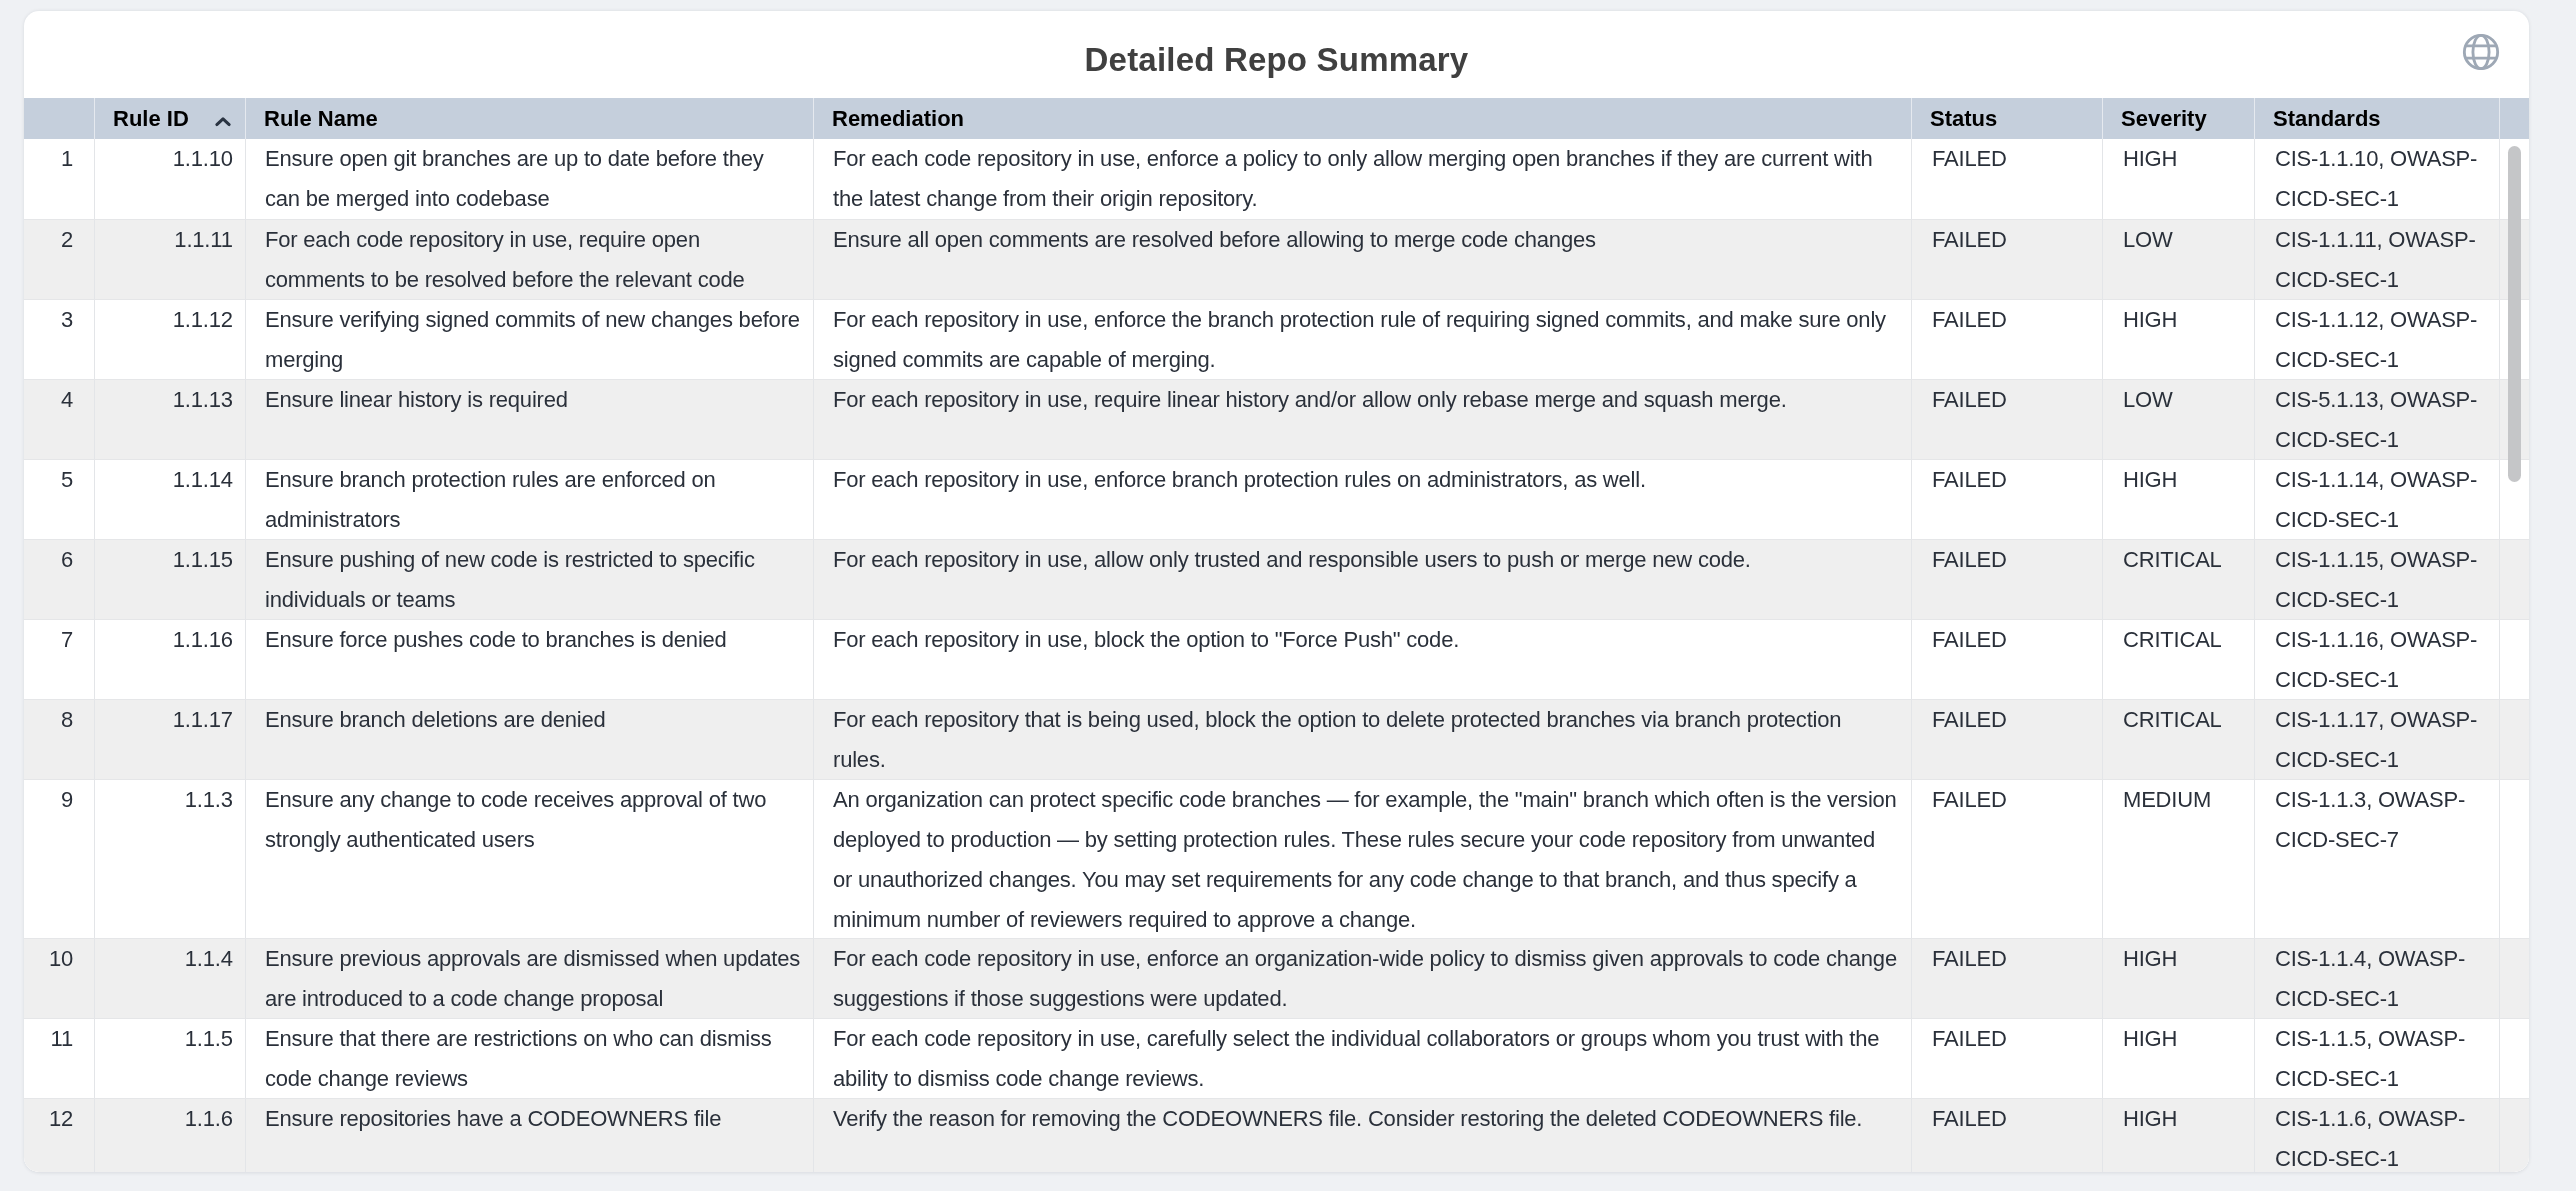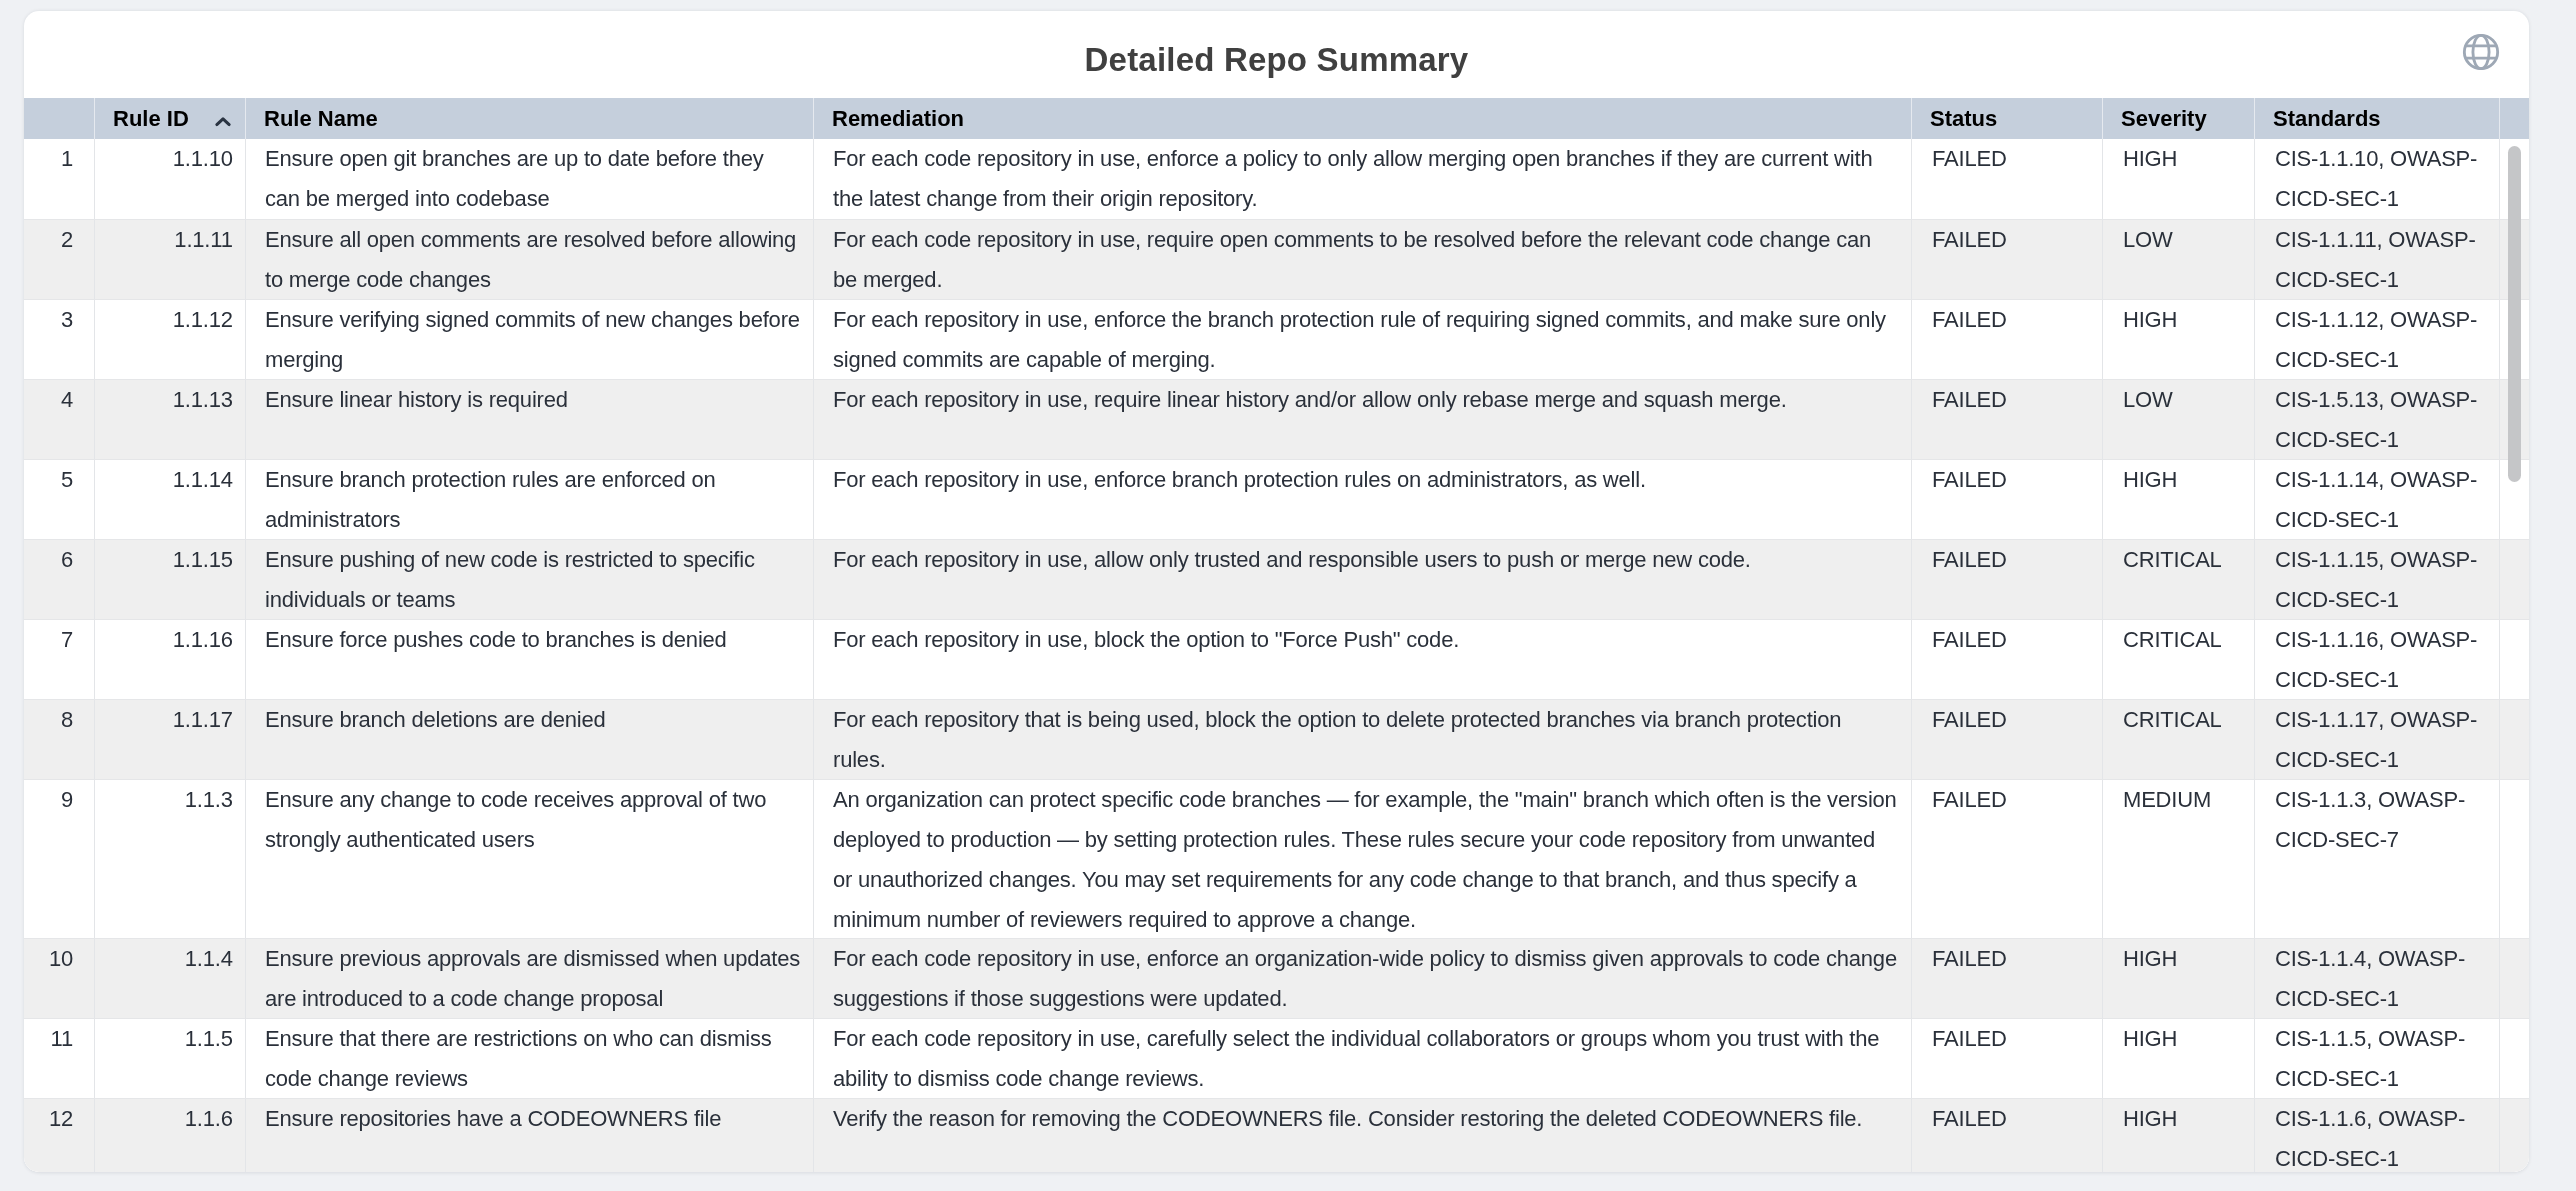--- a/index.html
+++ b/index.html
@@ -127,43 +127,43 @@
           <div class="td c-rule_id">1.1.10</div>
           <div class="td c-rule_name">Ensure open git branches are up to date before they can be merged into codebase</div>
           <div class="td c-remediation">For each code repository in use, enforce a policy to only allow merging open branches if they are current with the latest change from their origin repository.</div>
           <div class="td c-status">FAILED</div>
           <div class="td c-severity">HIGH</div>
           <div class="td c-standards">CIS-1.1.10, OWASP-CICD-SEC-1</div>
         </div>
         <div class="tr odd">
           <div class="td c-index">2</div>
           <div class="td c-rule_id">1.1.11</div>
+          <div class="td c-remediation">For each code repository in use, require open comments to be resolved before the relevant code change can be merged.</div>
           <div class="td c-rule_name">Ensure all open comments are resolved before allowing to merge code changes</div>
-          <div class="td c-remediation">For each code repository in use, require open comments to be resolved before the relevant code change can be merged.</div>
           <div class="td c-status">FAILED</div>
           <div class="td c-severity">LOW</div>
           <div class="td c-standards">CIS-1.1.11, OWASP-CICD-SEC-1</div>
         </div>
         <div class="tr">
           <div class="td c-index">3</div>
           <div class="td c-rule_id">1.1.12</div>
           <div class="td c-rule_name">Ensure verifying signed commits of new changes before merging</div>
           <div class="td c-remediation">For each repository in use, enforce the branch protection rule of requiring signed commits, and make sure only signed commits are capable of merging.</div>
           <div class="td c-status">FAILED</div>
           <div class="td c-severity">HIGH</div>
           <div class="td c-standards">CIS-1.1.12, OWASP-CICD-SEC-1</div>
         </div>
         <div class="tr odd">
           <div class="td c-index">4</div>
           <div class="td c-rule_id">1.1.13</div>
           <div class="td c-rule_name">Ensure linear history is required</div>
           <div class="td c-remediation">For each repository in use, require linear history and/or allow only rebase merge and squash merge.</div>
           <div class="td c-status">FAILED</div>
           <div class="td c-severity">LOW</div>
-          <div class="td c-standards">CIS-1.5.13, OWASP-CICD-SEC-1</div>
+          <div class="td c-standards">CIS-5.1.13, OWASP-CICD-SEC-1</div>
         </div>
         <div class="tr">
           <div class="td c-index">5</div>
           <div class="td c-rule_id">1.1.14</div>
           <div class="td c-rule_name">Ensure branch protection rules are enforced on administrators</div>
           <div class="td c-remediation">For each repository in use, enforce branch protection rules on administrators, as well.</div>
           <div class="td c-status">FAILED</div>
           <div class="td c-severity">HIGH</div>
           <div class="td c-standards">CIS-1.1.14, OWASP-CICD-SEC-1</div>
         </div>

